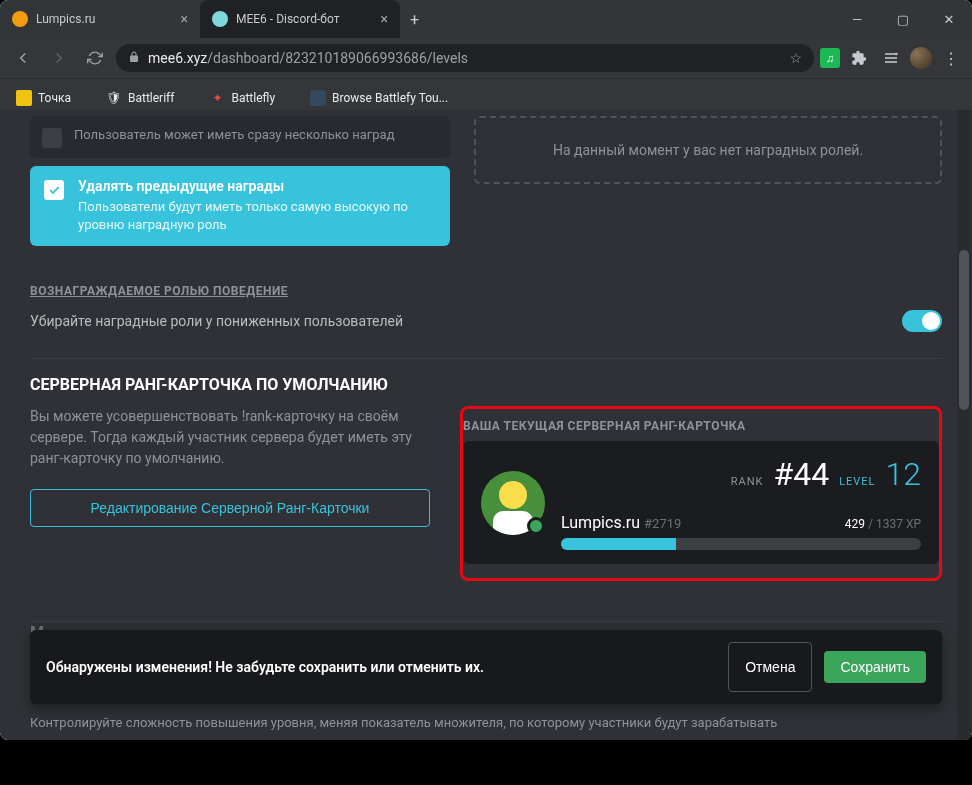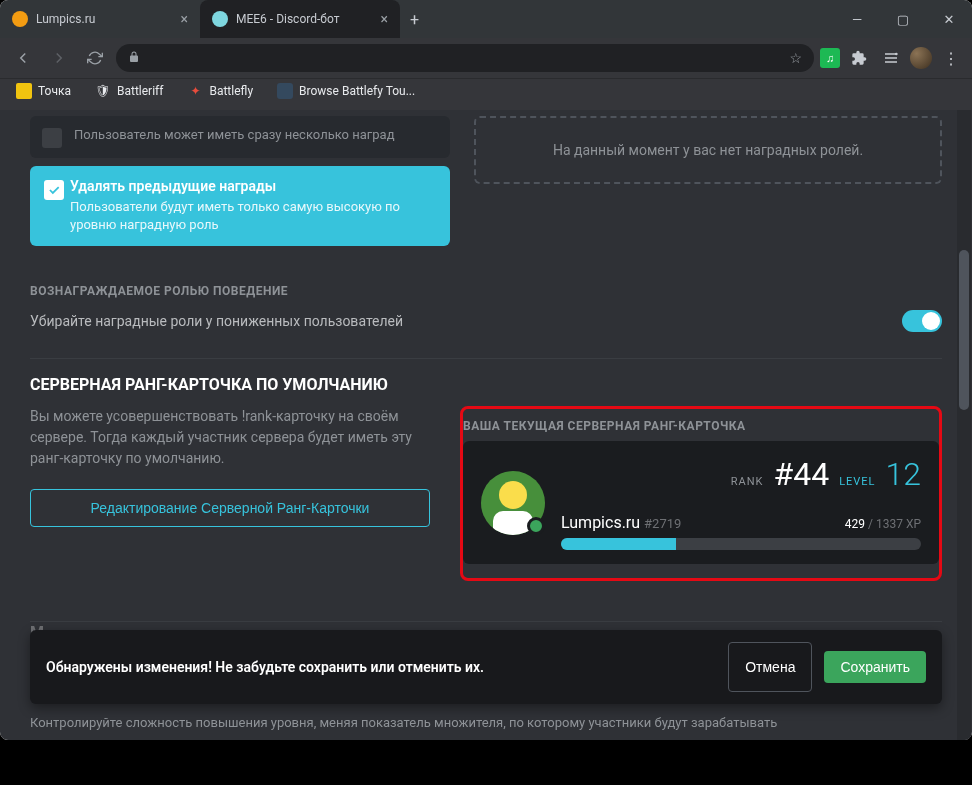--- a/index.html
+++ b/index.html
@@ -15,36 +15,36 @@
 .win-controls { margin-left: auto; display: flex; }
 .win-btn { width: 46px; display: flex; align-items: center; justify-content: center; color: #c7cbd1; font-size: 13px; }
 .addrbar { height: 40px; background: #35363a; display: flex; align-items: center; padding: 0 8px; gap: 6px; }
 .nav-btn { width: 30px; height: 30px; display: flex; align-items: center; justify-content: center; color: #9aa0a6; border-radius: 50%; }
 .omnibox { flex: 1; height: 28px; background: #202124; border-radius: 14px; display: flex; align-items: center; padding: 0 12px; gap: 8px; color: #9aa0a6; font-size: 14px; }
 .omnibox .secure { color: #9aa0a6; }
 .omnibox .domain { color: #e8eaed; }
 .omnibox .path { color: #9aa0a6; }
 .ext-icon { width: 26px; height: 26px; display: flex; align-items: center; justify-content: center; color: #c7cbd1; }
 .avatar-small { width: 22px; height: 22px; border-radius: 50%; background: radial-gradient(circle at 30% 30%, #8b7355, #3d2f1f); }
-.bookmarks { height: 32px; background: #35363a; display: flex; align-items: flex-start; padding: 0 8px; gap: 8px; border-top: 1px solid #2a2b2e; }
+.bookmarks { height: 32px; background: #35363a; display: flex; align-items: flex-end; padding: 0 8px; gap: 19px; border-top: 1px solid #2a2b2e; }
 .bookmark { display: flex; align-items: center; gap: 6px; padding: 4px 8px; font-size: 12px; color: #e8eaed; border-radius: 4px; }
 .bm-icon { width: 16px; height: 16px; display: flex; align-items: center; justify-content: center; font-size: 12px; }
 .content { flex: 1; background: #2f3136; overflow-y: auto; position: relative; color: #b9bbbe; }
 .settings-panel { display: flex; padding: 0 30px; gap: 24px; }
 .col-left { flex: 0 0 420px; }
 .col-right { flex: 1; }
 .card-gray { background: #272a2f; border-radius: 6px; padding: 10px 12px; color: #8e9297; font-size: 13px; display: flex; align-items: flex-start; gap: 12px; margin-bottom: 8px; }
 .card-gray .sub { color: #8e9297; line-height: 1.4; }
-.card-cyan { background: #37c3dc; border-radius: 6px; padding: 12px 14px; display: flex; align-items: flex-start; gap: 6px; margin-bottom: 8px; color: #fff; }
+.card-cyan { background: #37c3dc; border-radius: 6px; padding: 12px 14px; display: flex; align-items: flex-start; gap: 14px; margin-bottom: 8px; color: #fff; }
 .checkbox { width: 20px; height: 20px; background: #fff; border-radius: 3px; display: flex; align-items: center; justify-content: center; flex: none; margin-top: 2px; }
 .checkbox svg { width: 14px; height: 14px; }
 .card-cyan .title { font-weight: 600; font-size: 14px; margin-bottom: 4px; }
 .card-cyan .desc { font-size: 13px; color: #e8f8fb; line-height: 1.4; }
 .empty-roles { border: 2px dashed #4f545c; border-radius: 6px; padding: 24px 20px; text-align: center; color: #8e9297; font-size: 14px; }
-.section-heading { color: #8e9297; font-size: 12px; font-weight: 700; letter-spacing: 0.5px; margin: 30px 30px 12px; text-transform: uppercase; }
+.section-heading { color: #8e9297; font-size: 12px; font-weight: 700; letter-spacing: 0.5px; margin: 30px 30px 12px; text-transform: uppercase; text-decoration: underline; }
 .section-row { display: flex; align-items: center; justify-content: space-between; padding: 0 30px 10px; }
 .section-row .label { color: #b9bbbe; font-size: 14px; }
 .toggle { width: 40px; height: 22px; background: #37c3dc; border-radius: 11px; position: relative; }
 .toggle::after { content: ""; position: absolute; right: 2px; top: 2px; width: 18px; height: 18px; background: #fff; border-radius: 50%; }
 .h-divider { border-top: 1px solid #3a3d42; margin: 16px 30px; }
 .h2 { color: #fff; font-size: 16px; font-weight: 700; padding: 0 30px 12px; }
 .rank-section { display: flex; padding: 0 30px; gap: 30px; align-items: flex-start; }
 .rank-left { flex: 0 0 400px; }
 .rank-desc { color: #8e9297; font-size: 14px; line-height: 1.5; margin-bottom: 20px; }
 .btn-outline { border: 1px solid #37c3dc; color: #37c3dc; background: transparent; padding: 10px 18px; border-radius: 4px; font-size: 14px; width: 100%; text-align: center; cursor: pointer; }
@@ -120,20 +120,21 @@
           <path d="M23 4v6h-6M1 20v-6h6"></path>
           <path d="M3.5 9a9 9 0 0114.8-3L23 10M1 14l4.7 4a9 9 0 0014.8-3"></path>
         </svg>
     </div>
     <div class="omnibox">
       <span class="secure">
         <svg width="12" height="12" viewBox="0 0 24 24" fill="currentColor">
             <path d="M12 1a5 5 0 00-5 5v3H6a2 2 0 00-2 2v9a2 2 0 002 2h12a2 2 0 002-2v-9a2 2 0 00-2-2h-1V6a5 5 0 00-5-5zm-3 8V6a3 3 0 016 0v3H9z"></path>
           </svg>
       </span>
+      <span><span class="domain">mee6.xyz</span><span class="path">/dashboard/823210189066993686/levels</span></span>
       <span style="margin-left:auto">☆</span>
     </div>
     <div class="ext-icon" style="background:#1db954;width:20px;height:20px;border-radius:3px;font-size:11px;color:#fff">♫</div>
     <div class="ext-icon">
       <svg width="16" height="16" viewBox="0 0 24 24" fill="currentColor">
           <path d="M20.5 11H19V7a2 2 0 00-2-2h-4V3.5a2.5 2.5 0 00-5 0V5H4a2 2 0 00-2 2v4h1.5a2.5 2.5 0 010 5H2v4a2 2 0 002 2h4v-1.5a2.5 2.5 0 015 0V22h4a2 2 0 002-2v-4h1.5a2.5 2.5 0 000-5z"></path>
         </svg>
     </div>
     <div class="ext-icon">
       <svg width="16" height="16" viewBox="0 0 24 24" fill="none" stroke="currentColor" stroke-width="2">

